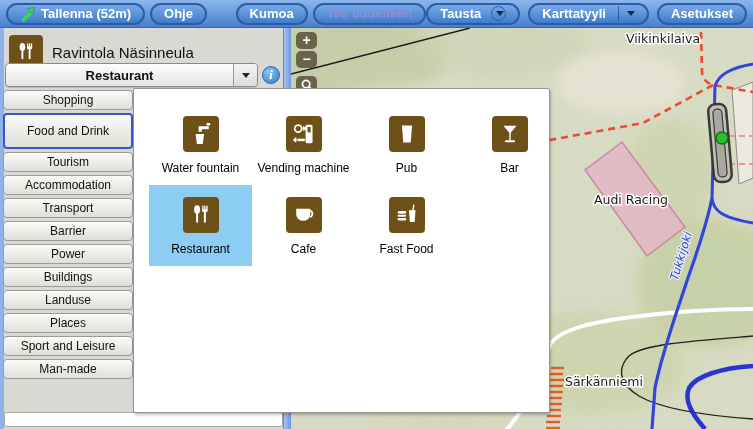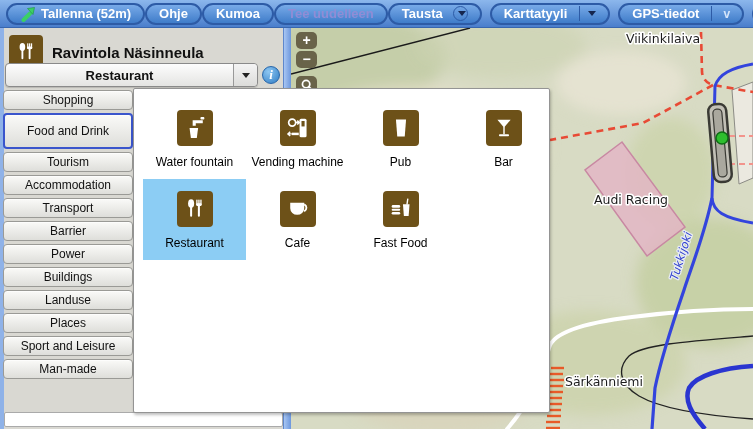--- a/index.html
+++ b/index.html
@@ -27,21 +27,21 @@
   .tb-chev{color:#d5e5fa;font-weight:bold;font-size:12px;margin-left:6px}
 
   
   .left-panel{position:absolute;top:28px;left:0;width:291px;height:401px;background:#d9d8d2;z-index:2}
   .panel-edge{position:absolute;top:0;left:0;width:4px;height:100%;background:#8fb2e8}
   .panel-scrollbar{position:absolute;top:0;right:0;width:8px;height:100%;
     background:linear-gradient(90deg,#a8c6f2,#6d97dd);border-left:1px solid #5e87cc}
   .title-row{position:absolute;top:7px;left:9px;display:flex;align-items:center;gap:9px}
   .poi-icon{border-radius:4px;background:#6d5118;display:flex;align-items:center;justify-content:center}
   .poi-icon.lg{width:34px;height:34px}
-  .title-text{font-size:15px;font-weight:bold;color:#111}
+  .title-text{font-size:15px;font-weight:normal;color:#111}
   .combo{position:absolute;top:35px;left:5px;width:253px;height:24px;display:flex;
     border:1px solid #8a8a8a;border-radius:4px;background:linear-gradient(#fdfdfd,#e4e4e2);
     align-items:center;cursor:pointer;box-shadow:0 1px 1px rgba(0,0,0,.15)}
   .combo-value{flex:1;text-align:center;font-weight:bold;font-size:13px;color:#111}
   .combo-arrow-box{width:24px;height:100%;border-left:1px solid #999;display:flex;align-items:center;
     justify-content:center;background:linear-gradient(#f4f4f4,#dcdcda);border-radius:0 4px 4px 0}
   .combo-arrow{width:0;height:0;border-left:4px solid transparent;border-right:4px solid transparent;
     border-top:5px solid #222}
   .info-btn{position:absolute;top:38px;left:262px;width:18px;height:18px;border-radius:50%;
     background:radial-gradient(circle at 35% 30%,#8ec7f2,#2f7cc4);border:1px solid #2766aa;
@@ -51,21 +51,21 @@
   .cat-btn{width:100%;height:20px;margin-bottom:3px;border:1px solid #9a9a96;border-radius:4px;
     background:linear-gradient(#fafaf8,#dededa);font-weight:normal;font-size:12px;color:#111;
     display:flex;align-items:center;justify-content:center;cursor:pointer;box-shadow:0 1px 0 rgba(255,255,255,.6) inset}
   .cat-btn.selected{border:2px solid #3a55cc;height:36px}
   .panel-footer{position:absolute;top:384px;left:4px;width:279px;height:15px;background:#fff;
     border:1px solid #aaa;border-radius:2px}
 
   
   .popup{position:absolute;top:88px;left:133px;width:417px;height:325px;background:#fff;
     border:1px solid #949494;border-radius:2px;z-index:15;box-shadow:1px 2px 3px rgba(0,0,0,.25);
-    padding:9px;display:grid;grid-template-columns:repeat(4,103px);grid-auto-rows:81px;align-content:start}
+    padding:15px;display:grid;grid-template-columns:repeat(4,103px);grid-auto-rows:81px;align-content:start}
   .feat-cell{display:flex;flex-direction:column;align-items:center;padding-top:12px;gap:9px;cursor:pointer}
   .feat-cell.selected{background:#8ccdf4}
   .feat-icon{width:36px;height:36px;border-radius:4px;background:#6d5118;
     display:flex;align-items:center;justify-content:center}
   .feat-label{font-size:12px;color:#000}
 
   
   .map{position:absolute;top:28px;left:291px;width:462px;height:401px;z-index:1}
   .map svg{display:block}
   .zoom-controls{position:absolute;top:4px;left:5px;z-index:5;display:flex;flex-direction:column}
@@ -319,22 +319,17 @@
         <span class="lbl">Tausta</span>
         <span class="tb-arrow-wrap">
           <span class="tb-arrow"></span>
         </span>
       </button>
       <button class="tb-btn">
         <span class="lbl">Karttatyyli</span>
         <span class="tb-div"></span>
         <span class="tb-arrow"></span>
       </button>
-      <button class="tb-btn">
-        <span class="lbl">GPS-tiedot</span>
-        <span class="tb-div"></span>
-        <span class="tb-chev">v</span>
-      </button>
       <button class="tb-btn">Asetukset</button>
     </div>
   </div>
 
 </div>
 
 </body></html>

